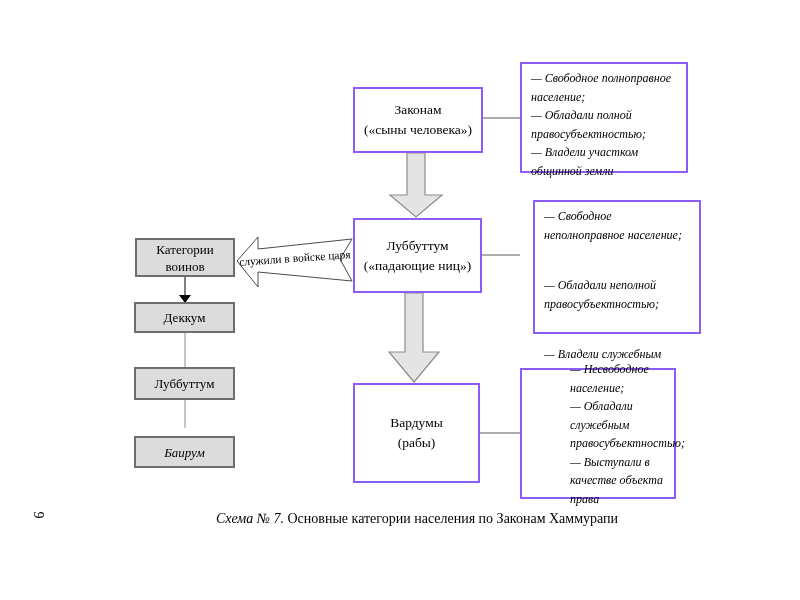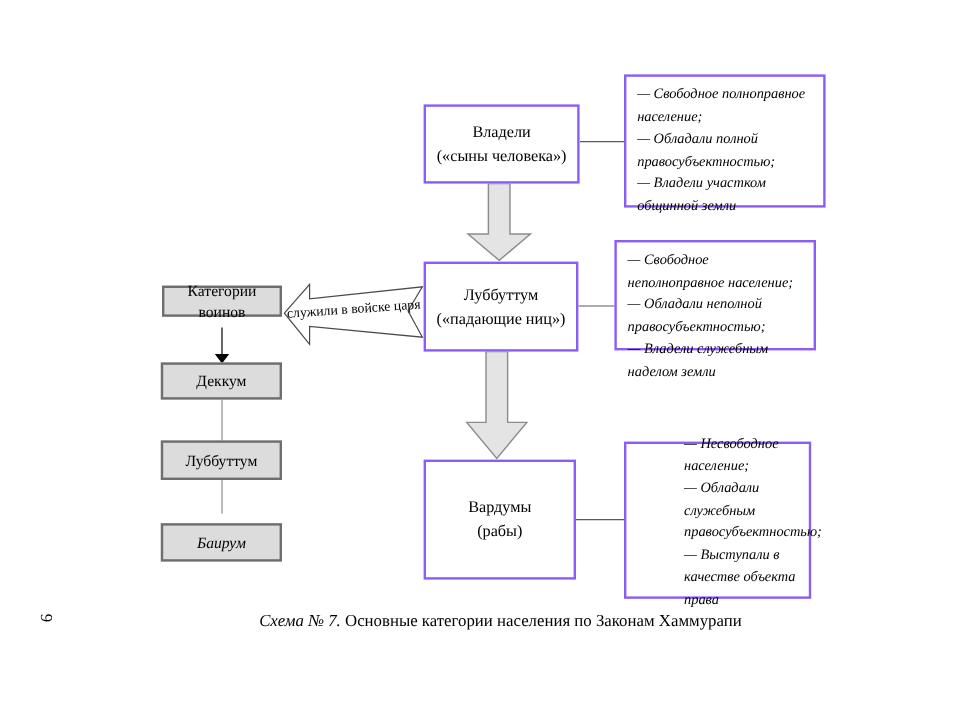--- a/index.html
+++ b/index.html
@@ -72,53 +72,53 @@
     <polygon points="237,261 258,237 258,249 352,239 340,259 352,281 258,272 258,287" fill="#ffffff" stroke="#4a4a4a" stroke-width="1"></polygon>
 
     <line x1="185" y1="273" x2="185" y2="296" stroke="#000000" stroke-width="1"></line>
     <polygon points="179,295 191,295 185,303" fill="#000000"></polygon>
 
     <line x1="185" y1="333" x2="185" y2="367" stroke="#8c8c8c" stroke-width="1"></line>
     <line x1="185" y1="400" x2="185" y2="428" stroke="#8c8c8c" stroke-width="1"></line>
   </svg>
 
   <div class="box main" style="left:353px; top:87px; width:130px; height:66px;">
-    <div>Владели</div>
+    <div>Законам</div>
     <div>(«сыны человека»)</div>
   </div>
 
   <div class="box main" style="left:353px; top:218px; width:129px; height:75px;">
     <div>Луббуттум</div>
     <div>(«падающие ниц»)</div>
   </div>
 
   <div class="box main" style="left:353px; top:383px; width:127px; height:100px;">
     <div>Вардумы</div>
     <div>(рабы)</div>
   </div>
 
   <div class="box info" style="left:520px; top:62px; width:168px; height:111px;">
     <div>— Свободное полноправное население;</div>
     <div>— Обладали полной правосубъектностью;</div>
     <div>— Владели участком общинной земли</div>
   </div>
 
-  <div class="box info" style="left:512px; top:200px; width:168px; height:92px;">
+  <div class="box info" style="left:533px; top:200px; width:168px; height:134px;gap:32px;">
     <div>— Свободное неполноправное население;</div>
     <div>— Обладали неполной правосубъектностью;</div>
     <div>— Владели служебным наделом земли</div>
   </div>
 
   <div class="box info centered" style="left:520px; top:368px; width:156px; height:131px;">
     <div>— Несвободное население;</div>
     <div>— Обладали служебным правосубъектностью;</div>
     <div>— Выступали в качестве объекта права</div>
   </div>
 
-  <div class="box gray" style="left:135px; top:238px; width:100px; height:26px;">
+  <div class="box gray" style="left:135px; top:238px; width:100px; height:39px;">
     <div>Категории</div>
     <div>воинов</div>
   </div>
 
   <div class="box gray" style="left:134px; top:302px; width:101px; height:31px;">
     <div>Деккум</div>
   </div>
 
   <div class="box gray" style="left:134px; top:367px; width:101px; height:33px;">
     <div>Луббуттум</div>

